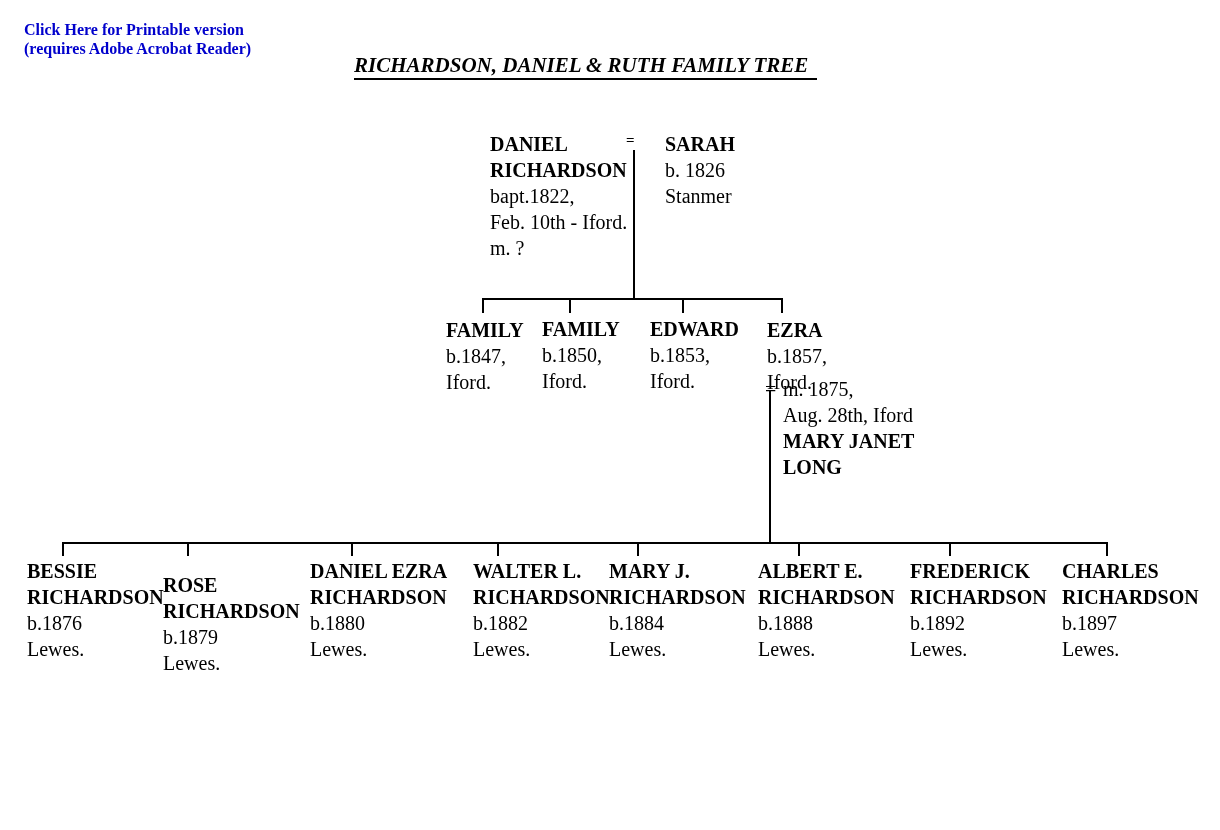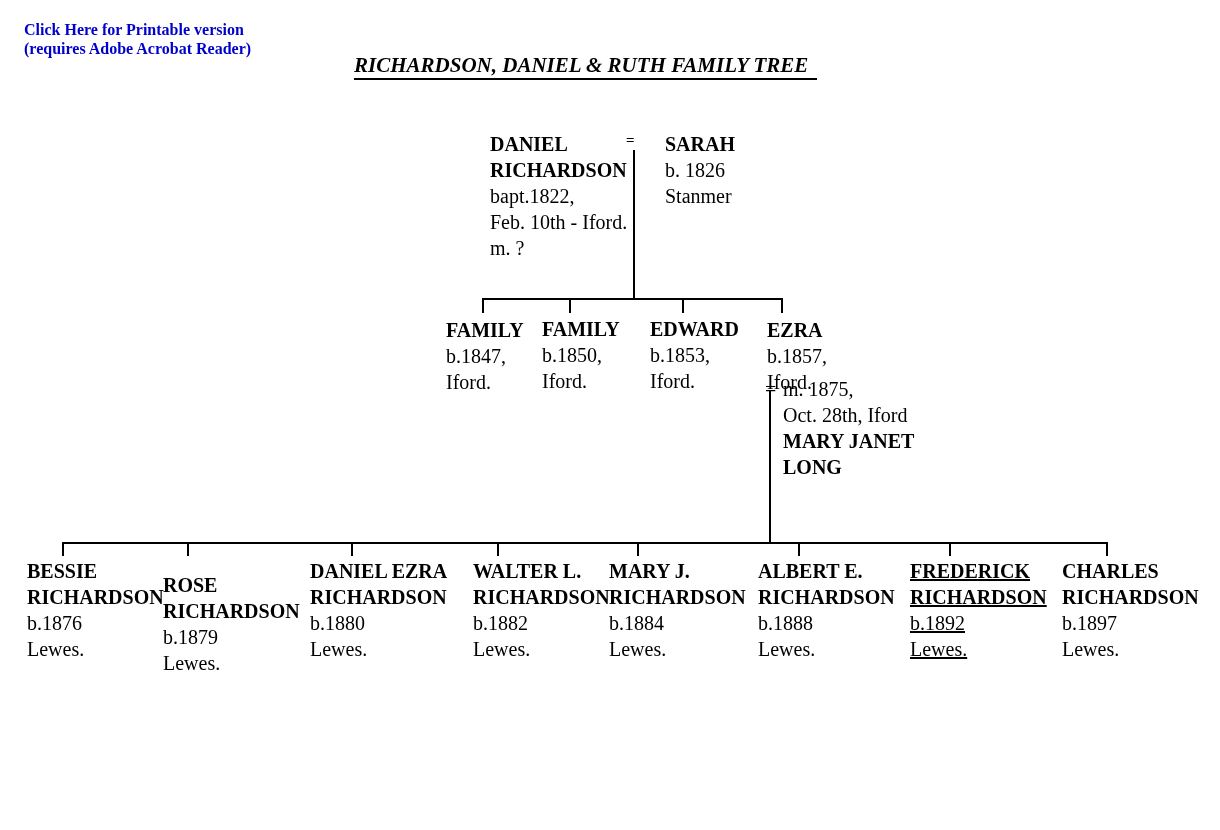--- a/index.html
+++ b/index.html
@@ -73,21 +73,21 @@
   #tick-alberte   { left:798px; }
   #tick-frederick { left:949px; }
   #tick-charles   { left:1106px; }
 
   #bessie     { left:27px;   top:558px; }
   #rose       { left:163px;  top:572px; }
   #danielezra { left:310px;  top:558px; }
   #walter     { left:473px;  top:558px; }
   #maryj      { left:609px;  top:558px; }
   #alberte    { left:758px;  top:558px; }
-  #frederick  { left:910px;  top:558px;text-decoration:underline; }
+  #frederick  { left:910px;  top:558px; }
   #charles    { left:1062px; top:558px; }
 </style>
 </head>
 <body>
 
 <a class="abs printable-link" href="#">Click Here for Printable version<br>(requires Adobe Acrobat Reader)</a>
 
 <h1 class="abs page-title">
   <span class="title-text">RICHARDSON, DANIEL &amp; RUTH FAMILY TREE</span>
 </h1>
@@ -125,21 +125,21 @@
 </div>
 <div id="ezra" class="abs person">
   <div class="name">EZRA</div>
   <div class="details">b.1857,<br>Iford.</div>
 </div>
 
 <div id="ezra-marriage" class="abs person">
   <div>
     <span class="eq-inline">=</span><span>m. 1875,</span>
   </div>
-  <div class="indent">Oct. 28th, Iford</div>
+  <div class="indent">Aug. 28th, Iford</div>
   <div class="indent name">MARY JANET<br>LONG</div>
 </div>
 
 <div id="vline-ezra" class="abs line vline"></div>
 <div id="hline-gen3" class="abs line hline"></div>
 <div id="tick-bessie" class="abs line tick-g3"></div>
 <div id="tick-rose" class="abs line tick-g3"></div>
 <div id="tick-danielezra" class="abs line tick-g3"></div>
 <div id="tick-walter" class="abs line tick-g3"></div>
 <div id="tick-maryj" class="abs line tick-g3"></div>

